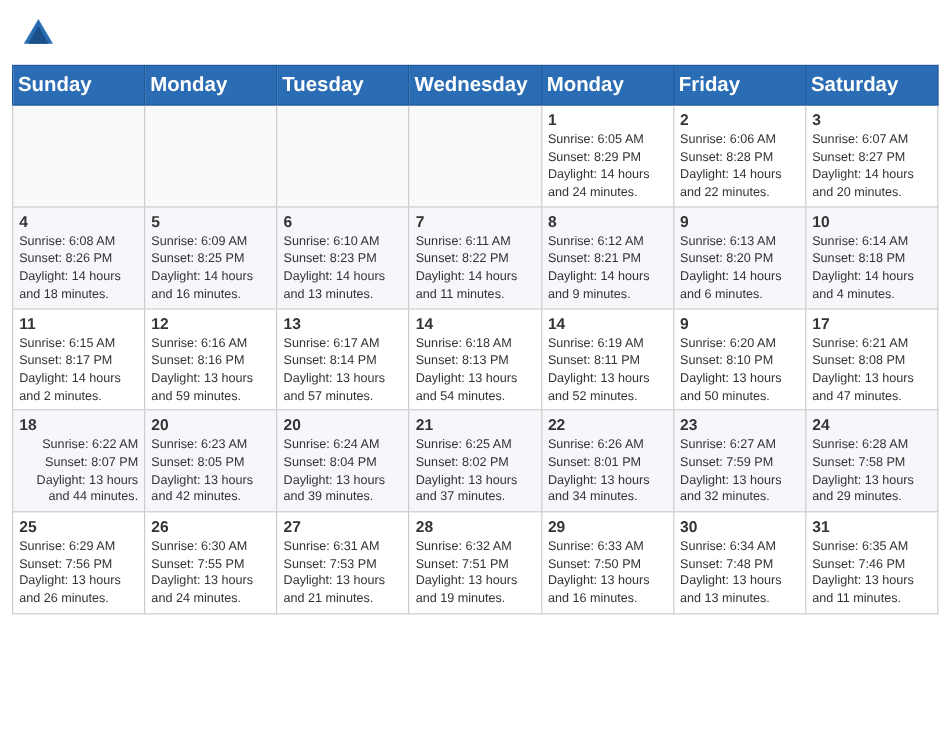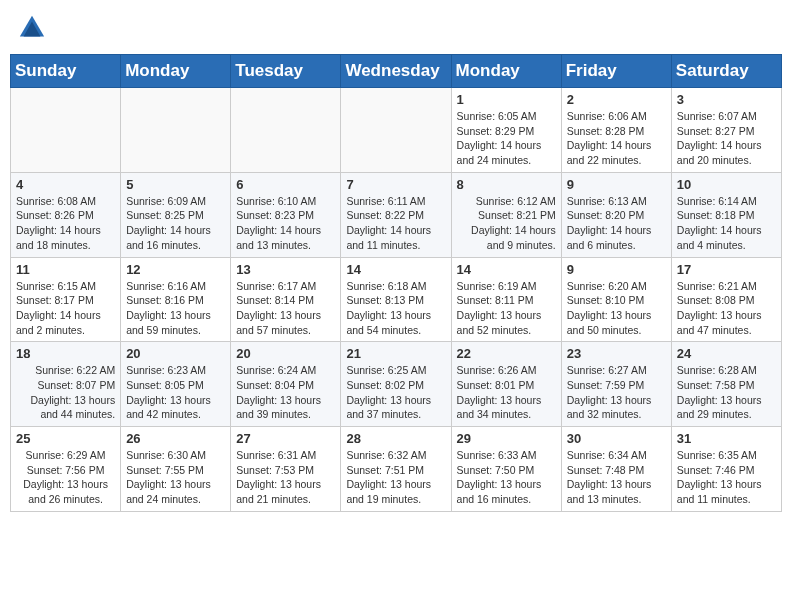--- a/index.html
+++ b/index.html
@@ -183,21 +183,21 @@
         </td>
         <td>
           <span class="day-number">7</span>
           <div class="day-info" style="white-space: pre-line;">Sunrise: 6:11 AM
 Sunset: 8:22 PM
 Daylight: 14 hours
 and 11 minutes.</div>
         </td>
         <td>
           <span class="day-number">8</span>
-          <div class="day-info" style="white-space: pre-line; text-align: right;">Sunrise: 6:12 AM
+          <div class="day-info" style="white-space: pre-line;">Sunrise: 6:12 AM
 Sunset: 8:21 PM
 Daylight: 14 hours
 and 9 minutes.</div>
         </td>
         <td>
           <span class="day-number">9</span>
           <div class="day-info" style="white-space: pre-line;">Sunrise: 6:13 AM
 Sunset: 8:20 PM
 Daylight: 14 hours
 and 6 minutes.</div>
@@ -308,21 +308,21 @@
           <span class="day-number">24</span>
           <div class="day-info" style="white-space: pre-line;">Sunrise: 6:28 AM
 Sunset: 7:58 PM
 Daylight: 13 hours
 and 29 minutes.</div>
         </td>
       </tr>
       <tr>
         <td>
           <span class="day-number">25</span>
-          <div class="day-info" style="white-space: pre-line; text-align: center;">Sunrise: 6:29 AM
+          <div class="day-info" style="white-space: pre-line;">Sunrise: 6:29 AM
 Sunset: 7:56 PM
 Daylight: 13 hours
 and 26 minutes.</div>
         </td>
         <td>
           <span class="day-number">26</span>
           <div class="day-info" style="white-space: pre-line;">Sunrise: 6:30 AM
 Sunset: 7:55 PM
 Daylight: 13 hours
 and 24 minutes.</div>

